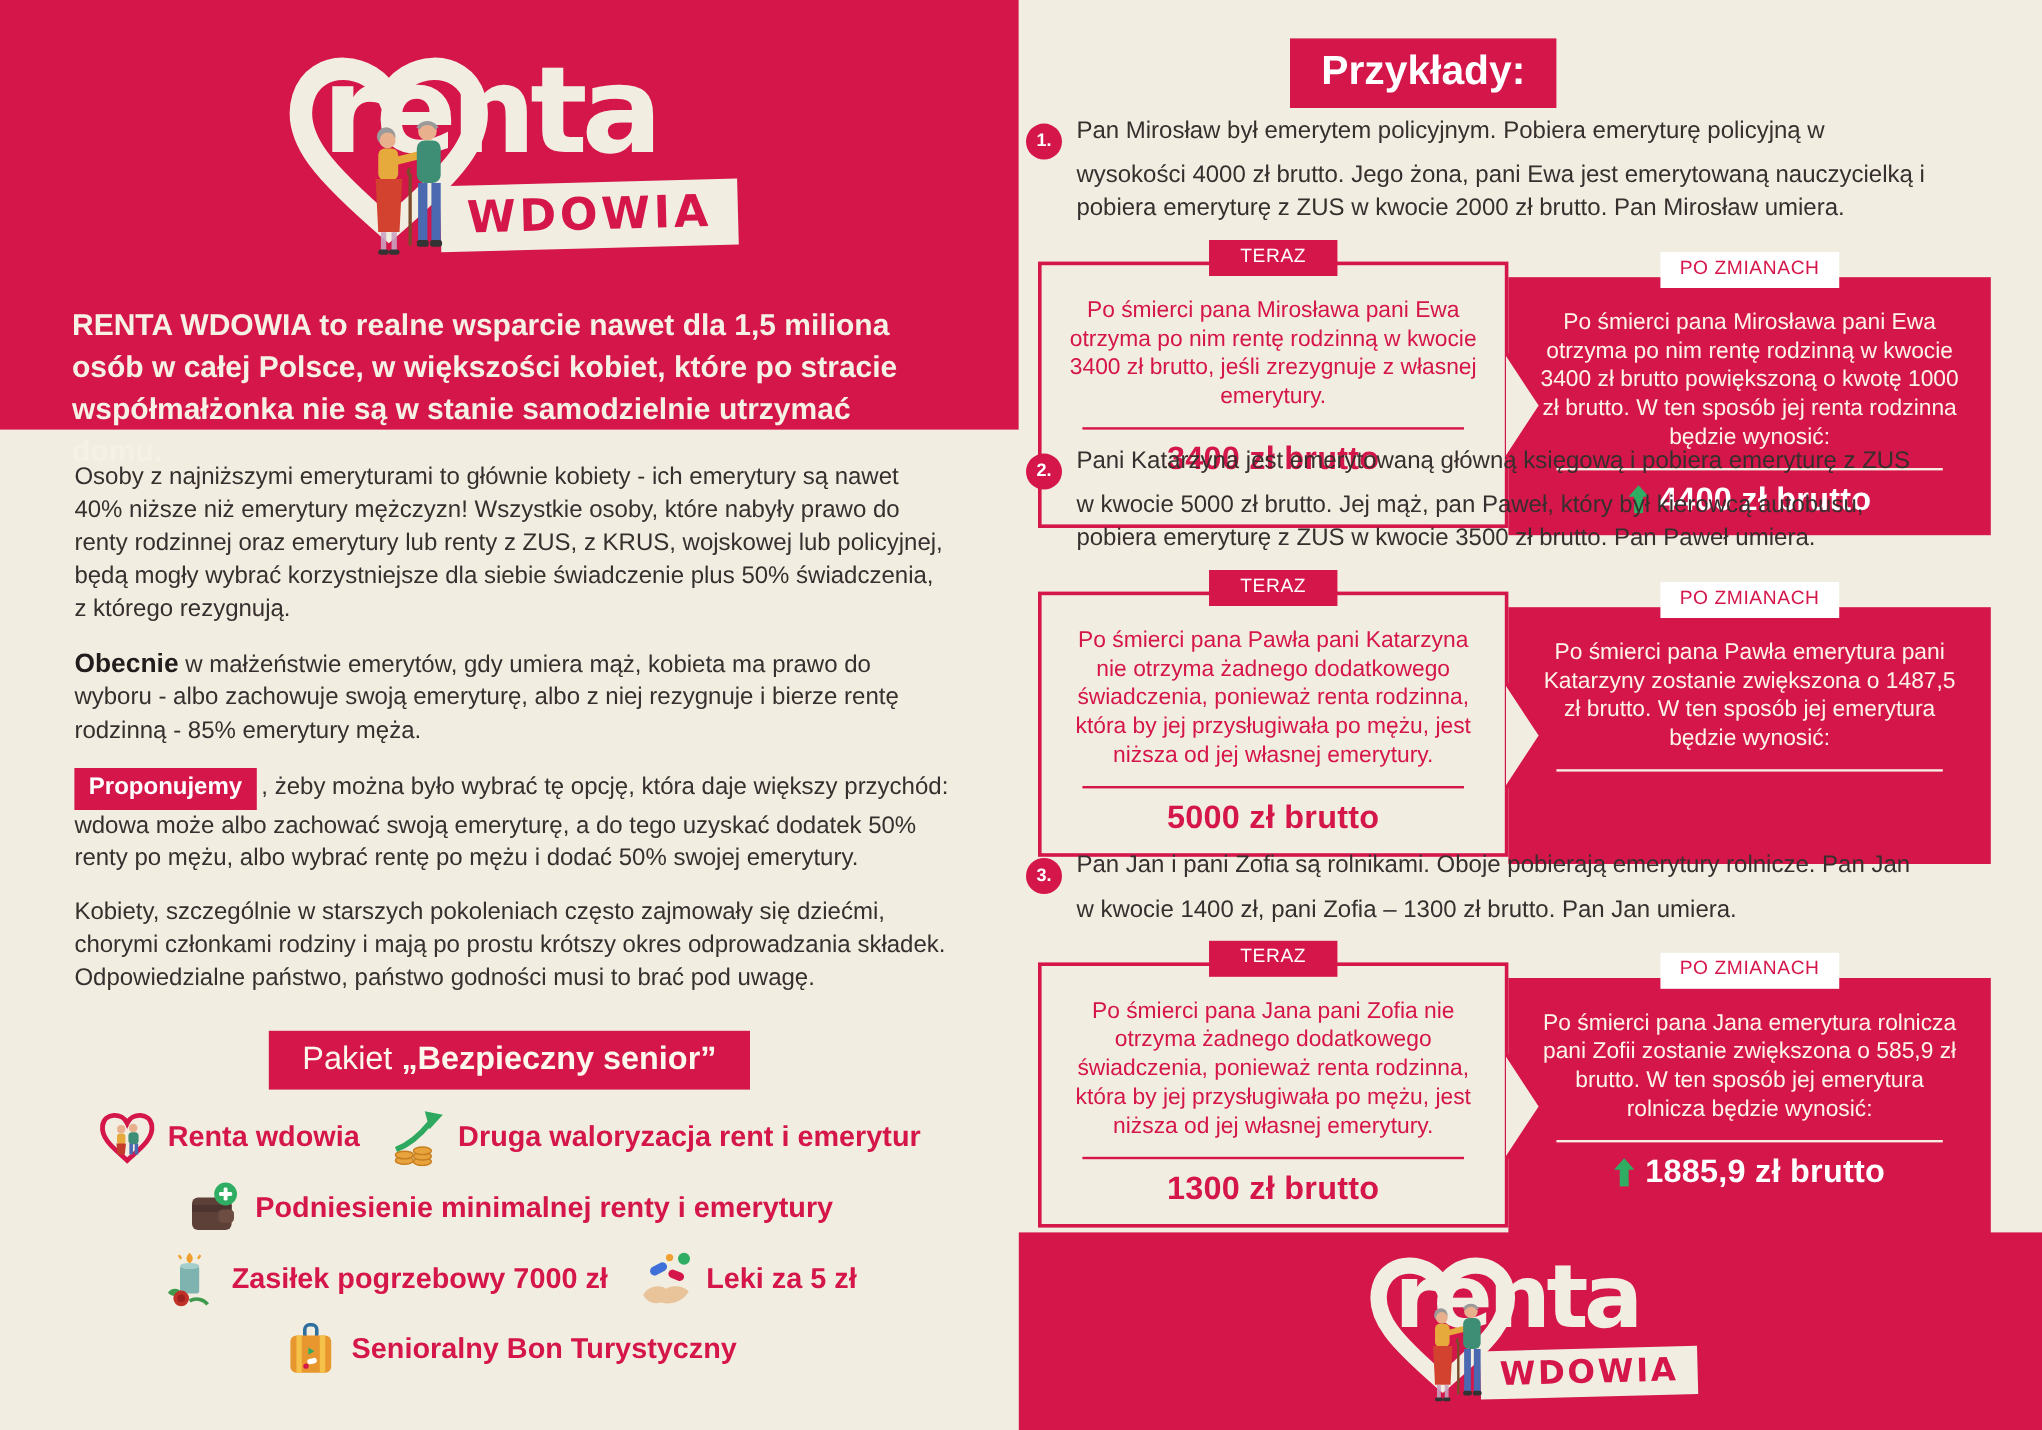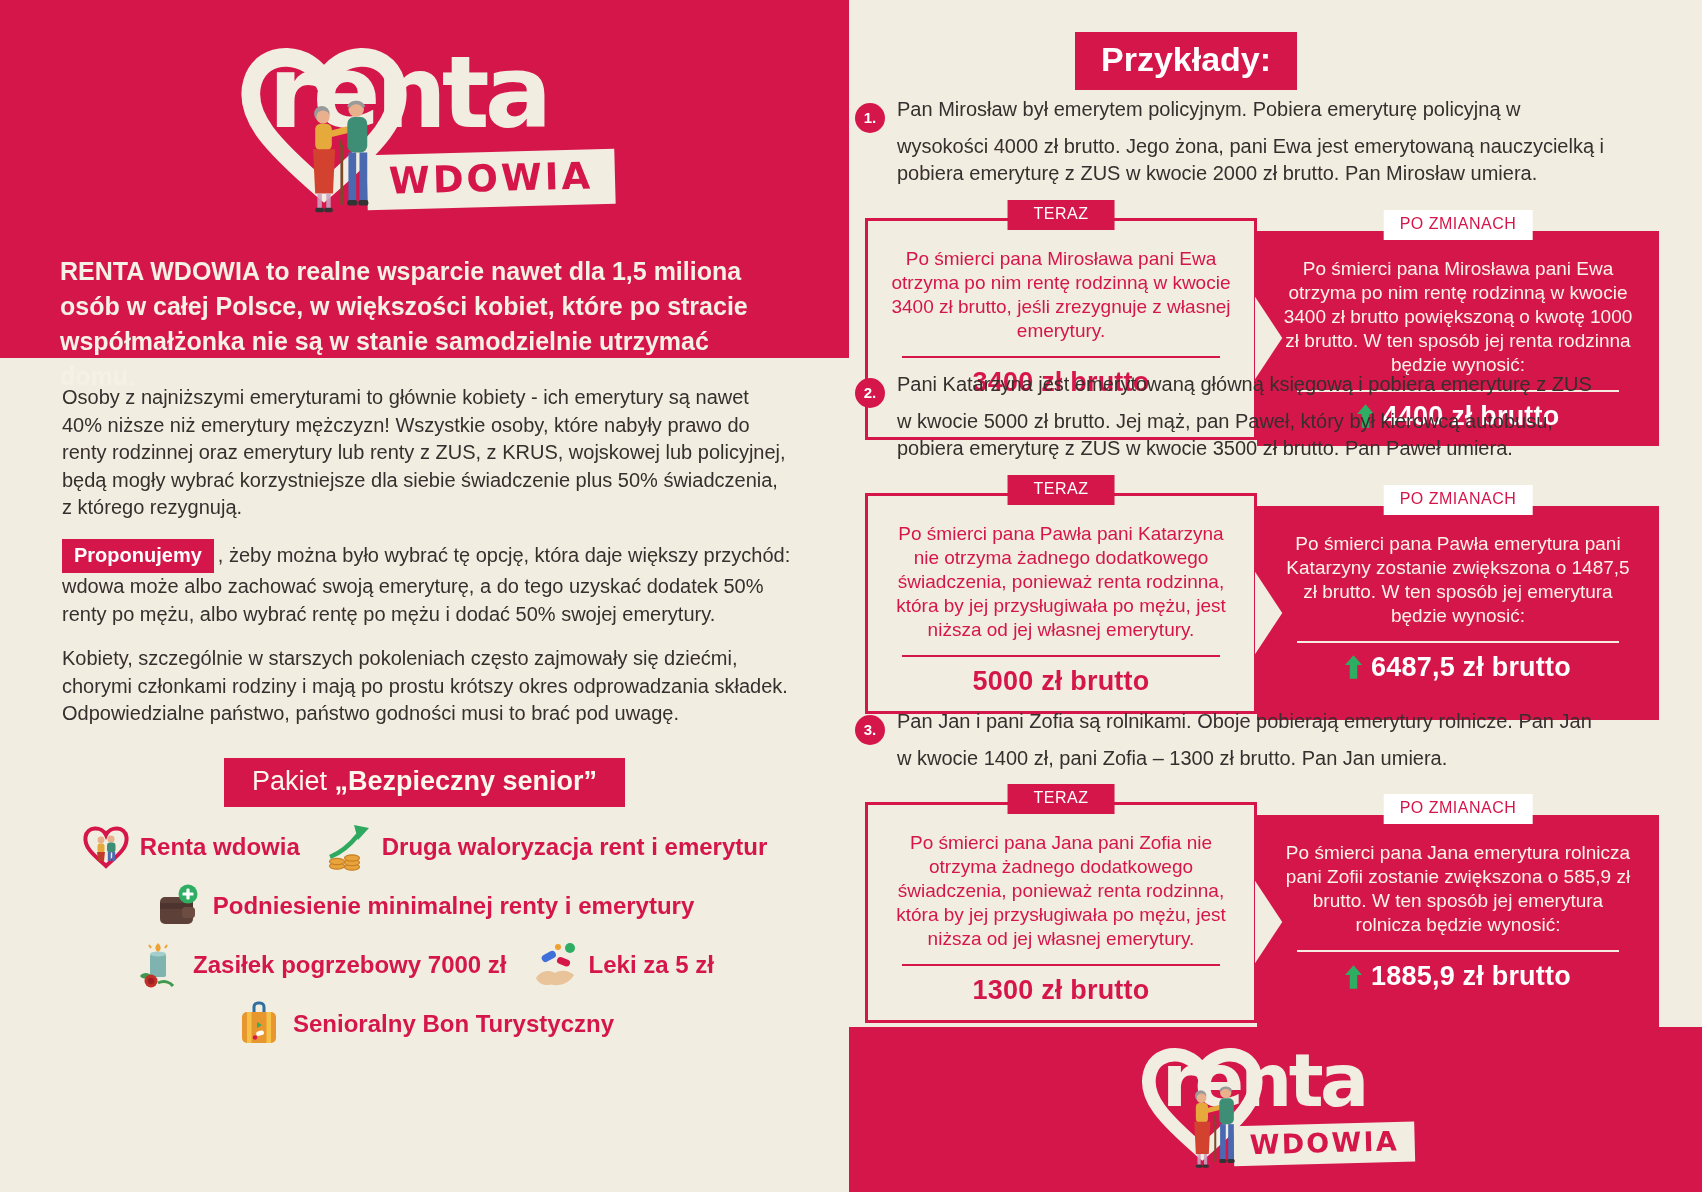--- a/index.html
+++ b/index.html
@@ -111,20 +111,21 @@
           <rect x="48" y="94" width="9" height="5" rx="2" fill="#333"></rect>
           <path d="M33 40 C31 42 31 44 33 45 L33 98" stroke="#7a4a2b" stroke-width="2.5" fill="none"></path>
         </svg>
       </div>
 
       <p class="lead">RENTA WDOWIA to realne wsparcie nawet dla 1,5 miliona osób w całej Polsce, w większości kobiet, które po stracie współmałżonka nie są w stanie samodzielnie utrzymać domu.</p>
     </div>
 
     <div class="left-body">
       <p class="first">Osoby z najniższymi emeryturami to głównie kobiety - ich emerytury są nawet 40% niższe niż emerytury mężczyzn! Wszystkie osoby, które nabyły prawo do renty rodzinnej oraz emerytury lub renty z ZUS, z KRUS, wojskowej lub policyjnej, będą mogły wybrać korzystniejsze dla siebie świadczenie plus 50% świadczenia, z którego rezygnują.</p>
+      <p><span class="b-lead">Obecnie</span><span> w małżeństwie emerytów, gdy umiera mąż, kobieta ma prawo do wyboru - albo zachowuje swoją emeryturę, albo z niej rezygnuje i bierze rentę rodzinną - 85% emerytury męża.</span></p>
       <p><span class="hl">Proponujemy</span><span>, żeby można było wybrać tę opcję, która daje większy przychód: wdowa może albo zachować swoją emeryturę, a do tego uzyskać dodatek 50% renty po mężu, albo wybrać rentę po mężu i dodać 50% swojej emerytury.</span></p>
       <p>Kobiety, szczególnie w starszych pokoleniach często zajmowały się dziećmi, chorymi członkami rodziny i mają po prostu krótszy okres odprowadzania składek. Odpowiedzialne państwo, państwo godności musi to brać pod uwagę.</p>
     </div>
 
     <div class="pakiet-badge"><span>Pakiet </span><span class="bold">„Bezpieczny senior”</span></div>
 
     <div class="benefits">
       <div class="brow">
         <div class="bitem">
           <svg class="bicon" viewBox="0 0 48 48">
@@ -252,26 +253,20 @@
           <div class="sep"></div>
           <div class="amount">5000 zł brutto</div>
         </div>
         <div class="box po-box">
           <svg class="arrow-chevron" width="32" height="88" viewBox="0 0 32 88">
             <polyline points="0,0 29,44 0,88" fill="#f2ede1" stroke="#d5164a" stroke-width="3"></polyline>
           </svg>
           <div class="plate">PO ZMIANACH</div>
           <p class="box-body">Po śmierci pana Pawła emerytura pani Katarzyny zostanie zwiększona o 1487,5 zł brutto. W ten sposób jej emerytura będzie wynosić:</p>
           <div class="sep"></div>
-          <div class="amount">
-            <svg width="17" height="24" viewBox="0 0 16 22">
-                <polygon points="8,0 16,9 11.5,9 11.5,22 4.5,22 4.5,9 0,9" fill="#2fae63"></polygon>
-              </svg>
-            <span>6487,5 zł brutto</span>
-          </div>
         </div>
       </div>
     </div>
 
     <div class="example ex3">
       <p class="intro"><span class="num-badge">3.</span><span>Pan Jan i pani Zofia są rolnikami. Oboje pobierają emerytury rolnicze. Pan Jan w kwocie 1400 zł, pani Zofia – 1300 zł brutto. Pan Jan umiera.</span></p>
       <div class="compare">
         <div class="box teraz-box">
           <div class="plate">TERAZ</div>
           <p class="box-body">Po śmierci pana Jana pani Zofia nie otrzyma żadnego dodatkowego świadczenia, ponieważ renta rodzinna, która by jej przysługiwała po mężu, jest niższa od jej własnej emerytury.</p>

